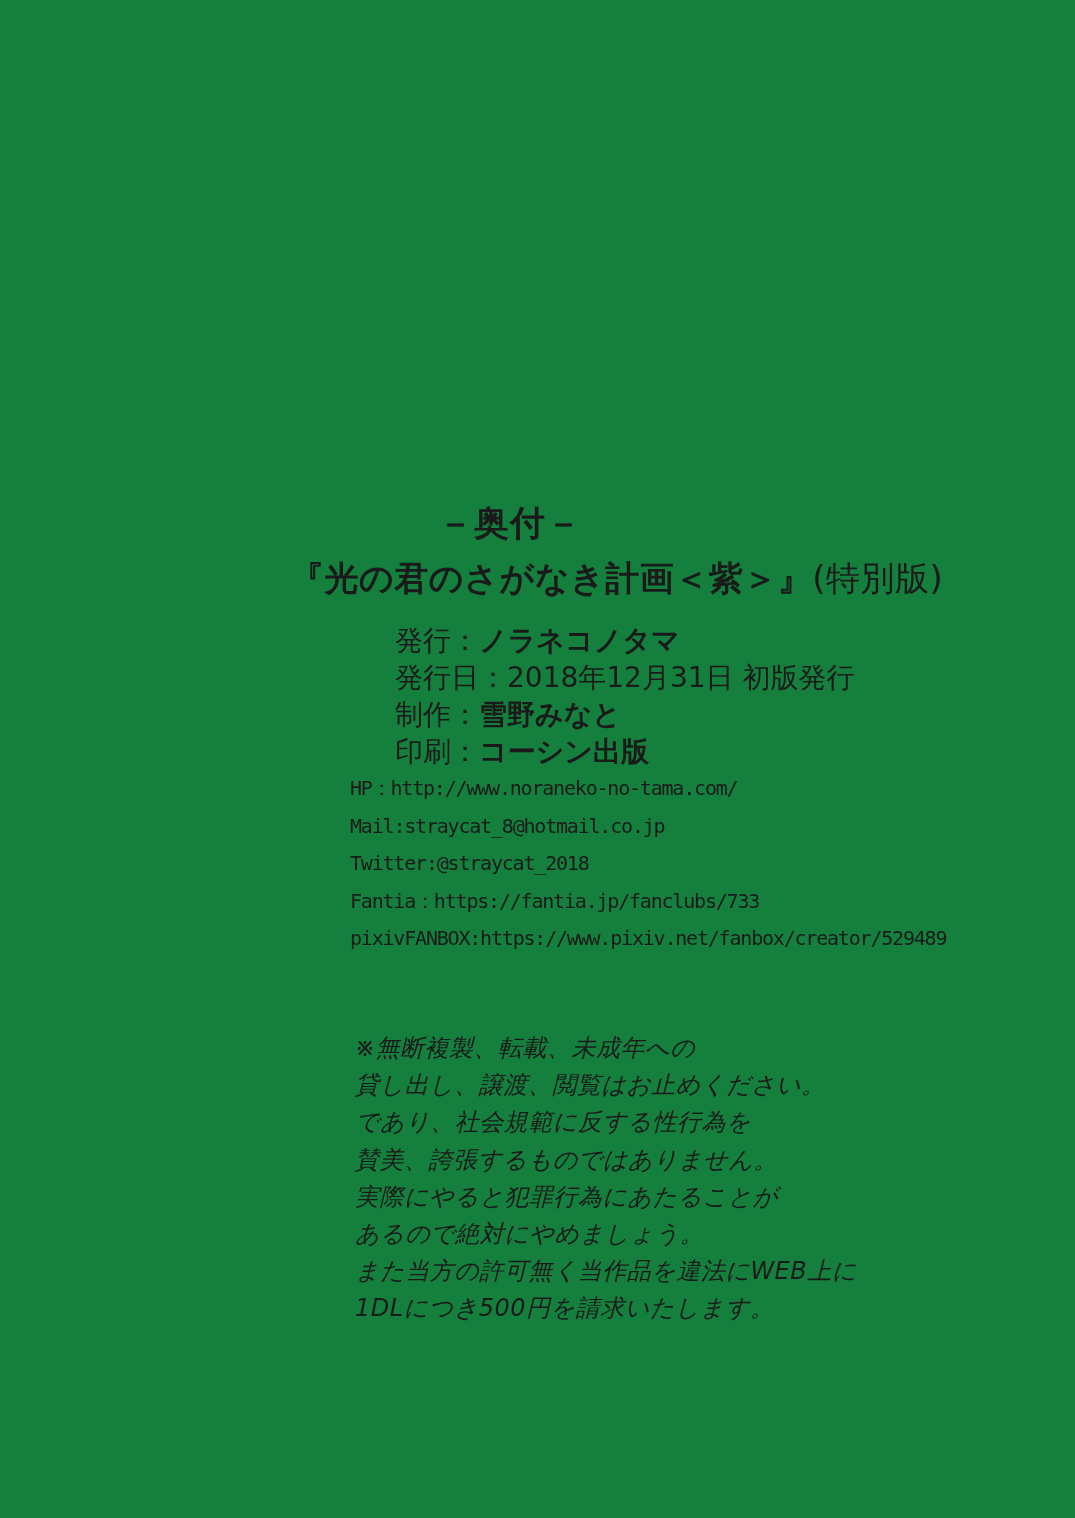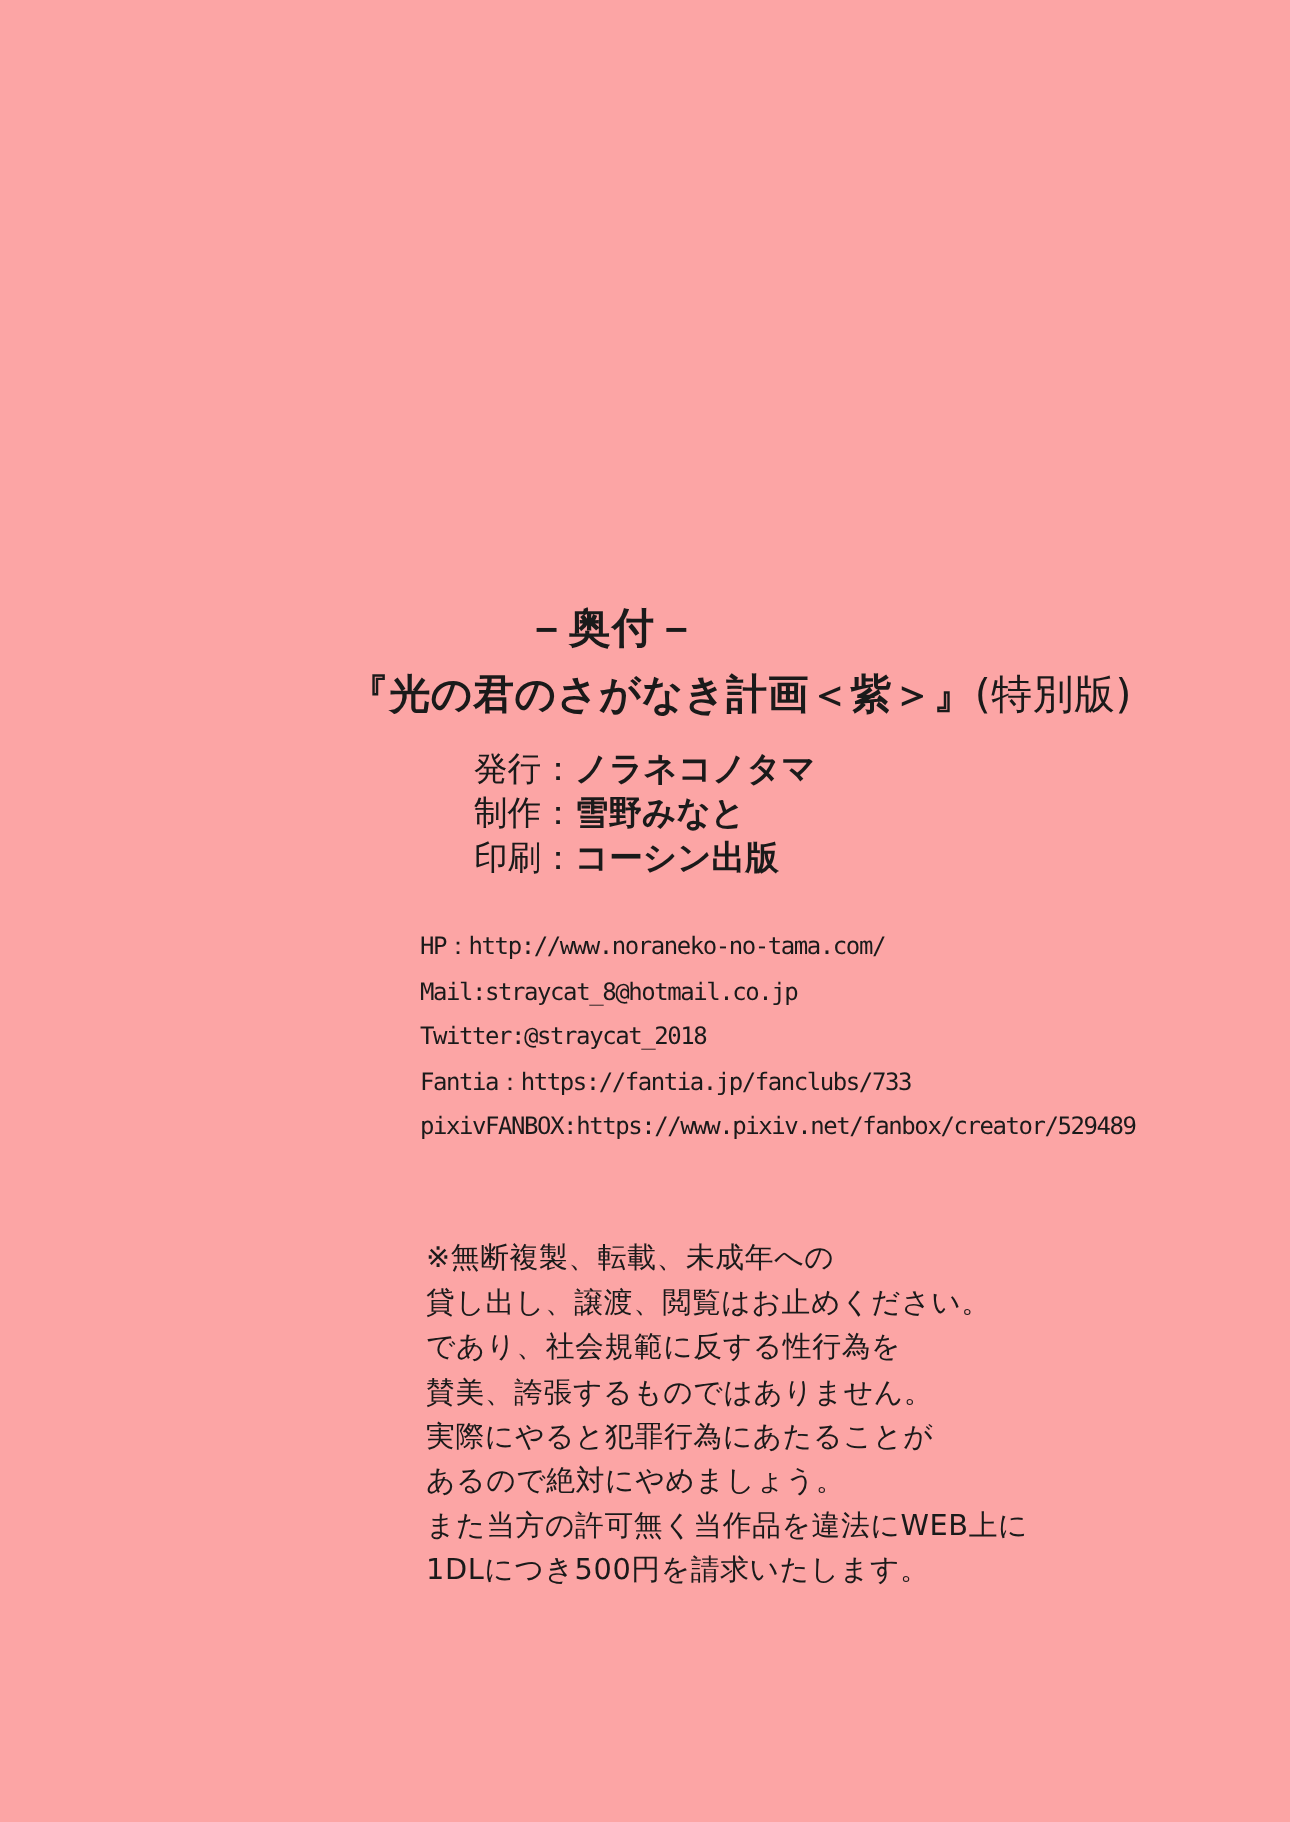--- a/index.html
+++ b/index.html
@@ -1,19 +1,19 @@
 <!DOCTYPE html>
 <html><head>
 <meta charset="utf-8">
 <style>
   html,body{margin:0;padding:0;background:#e8e8e8;}
   .page{
     position:relative;
     width:1075px;height:1518px;
-    background:#fca5a5;
+    background:#15803d;
     color:#1a1a1a;
     font-family:"DejaVu Sans","Liberation Sans",sans-serif;
     overflow:hidden;
     margin:0 auto;
   }
   .heading{
     position:absolute;left:438px;top:500px;
     font-size:35px;font-weight:600;letter-spacing:1px;
     white-space:nowrap;
   }
@@ -31,36 +31,38 @@
   .links{
     position:absolute;left:350px;top:770px;
     font-size:20px;line-height:37.5px;white-space:nowrap;
     font-family:"DejaVu Sans Mono","Liberation Mono","DejaVu Sans",monospace;
     letter-spacing:-1.2px;
   }
   .disclaimer{
     position:absolute;left:355px;top:1030px;
     font-size:24px;line-height:37.2px;white-space:nowrap;
     letter-spacing:0.5px;
+    font-style:italic;
   }
   .line{white-space:nowrap;}
 </style>
 </head>
 <body>
 
 <div class="page">
 
   <div class="heading">－奥付－</div>
 
   <div class="book-title">
     <span class="main">『光の君のさがなき計画＜紫＞』</span><span class="edition">(特別版)</span>
   </div>
 
   <div class="pub">
     <div class="line"><span class="lbl">発行</span><span class="sep">：</span><span class="val bold">ノラネコノタマ</span></div>
+    <div class="line"><span class="lbl">発行日</span><span class="sep">：</span><span class="val">2018年12月31日 初版発行</span></div>
     <div class="line"><span class="lbl">制作</span><span class="sep">：</span><span class="val bold">雪野みなと</span></div>
     <div class="line"><span class="lbl">印刷</span><span class="sep">：</span><span class="val bold">コーシン出版</span></div>
   </div>
 
   <div class="links">
     <div class="line"><span>HP</span><span>：</span><span>http://www.noraneko-no-tama.com/</span></div>
     <div class="line"><span>Mail</span><span>:</span><span>straycat_8@hotmail.co.jp</span></div>
     <div class="line"><span>Twitter</span><span>:</span><span>@straycat_2018</span></div>
     <div class="line"><span>Fantia</span><span>：</span><span>https://fantia.jp/fanclubs/733</span></div>
     <div class="line"><span>pixivFANBOX</span><span>:</span><span>https://www.pixiv.net/fanbox/creator/529489</span></div>

